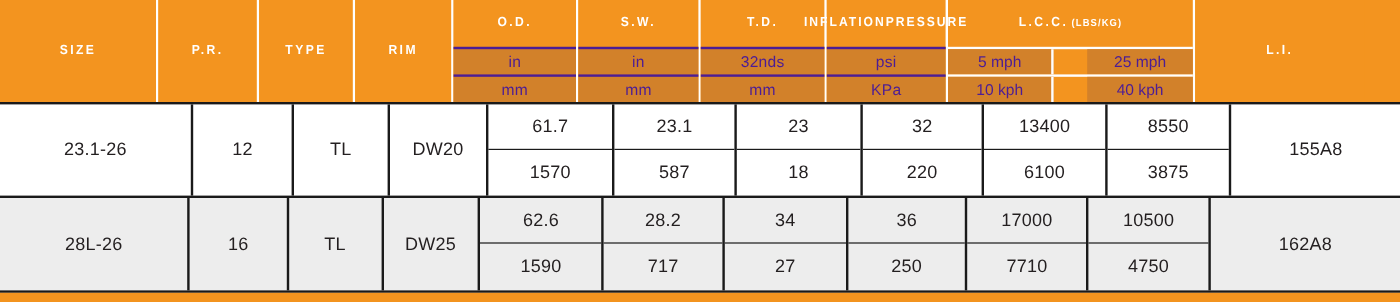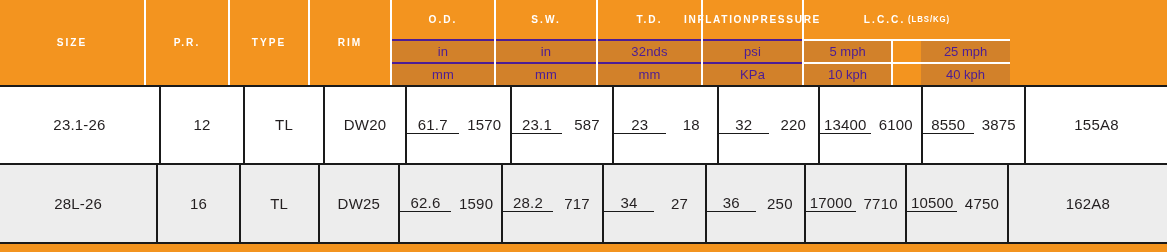--- a/index.html
+++ b/index.html
@@ -121,21 +121,21 @@
     align-items: center;
     justify-content: center;
     border-right: 2px solid #1a1a1a;
     font-size: 15px;
     color: #231f20;
     letter-spacing: 0.2px;
   }
   .dcell:last-child { border-right: none; }
 
   .dcell.stacked {
-    flex-direction: row;
+    flex-direction: column;
     justify-content: stretch;
     padding: 0;
   }
   .dcell.stacked .sub {
     flex: 1 1 50%;
     display: flex;
     align-items: center;
     justify-content: center;
     width: 100%;
     box-sizing: border-box;
@@ -152,21 +152,21 @@
     background: #f3941f;
   }
 </style>
 </head>
 <body>
 
 <div class="spec-table">
 
   <div class="header">
 
-    <div class="hcol" style="width:146px">
+    <div class="hcol" style="width:132px">
       <div class="hcol-title">SIZE</div>
     </div>
 
     <div class="hcol" style="width:84px">
       <div class="hcol-title">P.R.</div>
     </div>
 
     <div class="hcol" style="width:80px">
       <div class="hcol-title">TYPE</div>
     </div>
@@ -211,20 +211,23 @@
       <div class="unit-split">
         <div class="unit-cell">5 mph</div>
         <div class="unit-cell">25 mph</div>
       </div>
       <div class="unit-split">
         <div class="unit-cell">10 kph</div>
         <div class="unit-cell">40 kph</div>
       </div>
     </div>
 
+    <div class="hcol" style="width:141px">
+      <div class="hcol-title">L.I.</div>
+    </div>
 
   </div>
 
   <div class="body-rows">
 
     <div class="drow first">
       <div class="dcell" style="width:161px">23.1-26</div>
       <div class="dcell" style="width:84px">12</div>
       <div class="dcell" style="width:80px">TL</div>
       <div class="dcell" style="width:82px">DW20</div>

